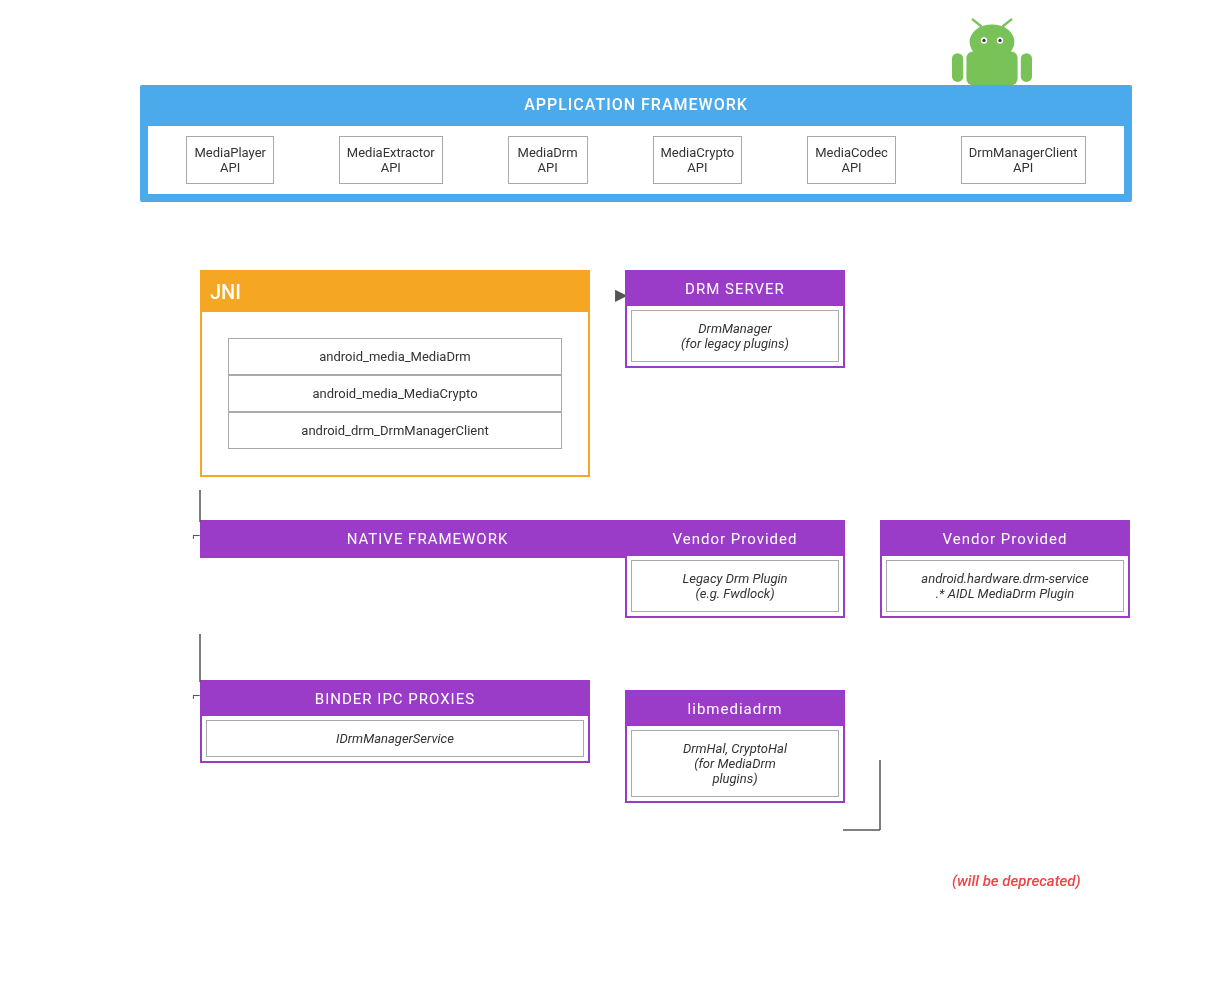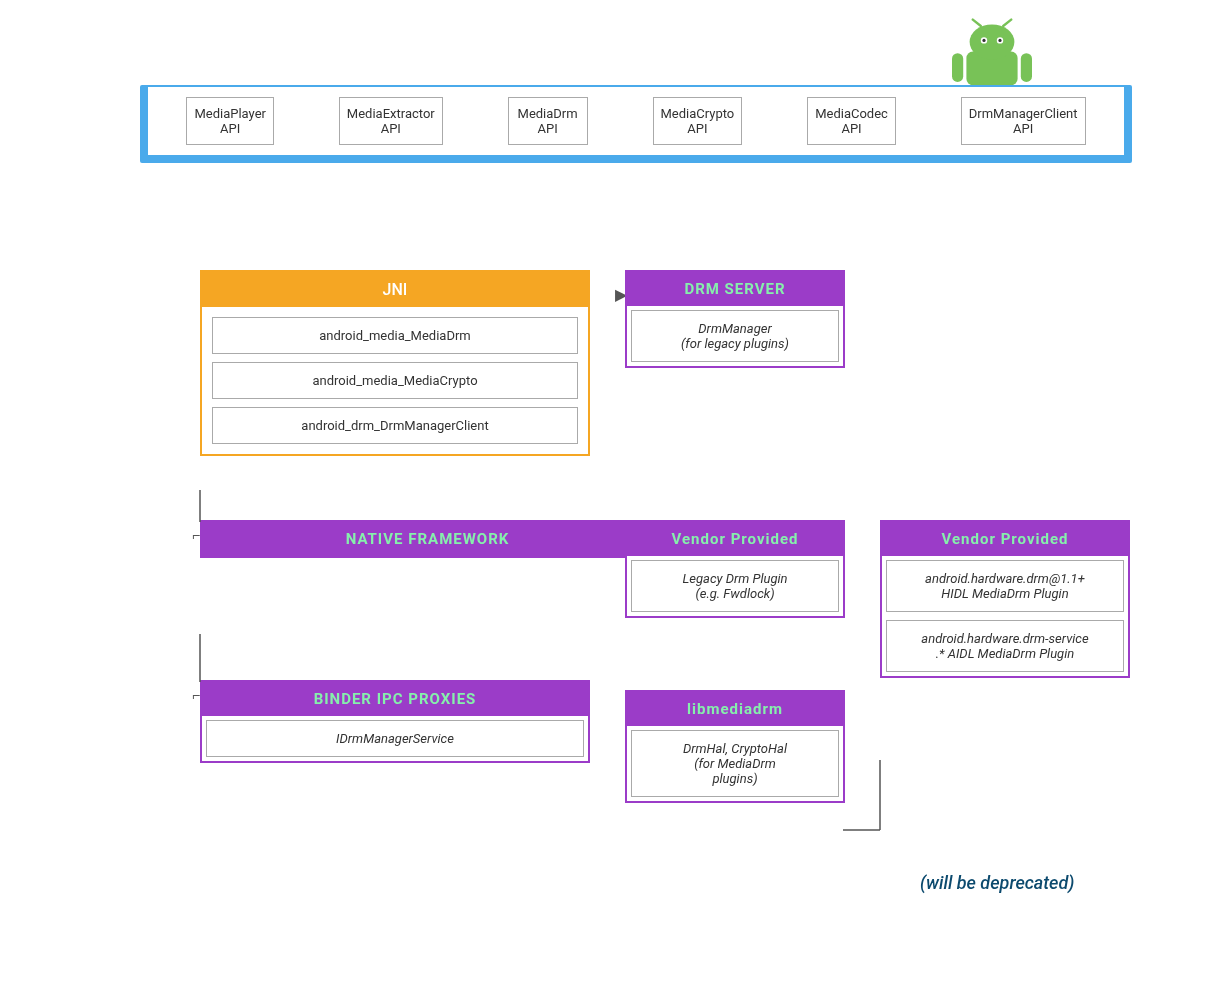--- a/index.html
+++ b/index.html
@@ -72,31 +72,31 @@
       top: 270px;
       left: 200px;
       width: 390px;
       border: 2px solid #F5A623;
       background: white;
     }
 
     .jni-title {
       background: #F5A623;
       color: white;
-      text-align: center;
-      font-size: 16px;
+      text-align: left;
+      font-size: 20px;
       font-weight: 500;
       padding: 8px;
     }
 
     .jni-items {
-      padding: 10px;
+      padding: 26px;
       display: flex;
       flex-direction: column;
-      gap: 8px;
+      gap: 0;
     }
 
     .item-box {
       border: 1px solid #aaa;
       padding: 10px;
       text-align: center;
       font-size: 13px;
       color: #333;
       background: white;
     }
@@ -106,24 +106,24 @@
       position: absolute;
       top: 520px;
       left: 200px;
       width: 455px;
       border: 2px solid #9B3CC8;
       background: white;
     }
 
     .purple-title {
       background: #9B3CC8;
-      color: #86efac;
+      color: #ffffff;
       text-align: center;
       font-size: 15px;
-      font-weight: 700;
+      font-weight: 400;
       letter-spacing: 1px;
       padding: 8px;
     }
 
     
     .binder-box {
       position: absolute;
       top: 680px;
       left: 200px;
       width: 390px;
@@ -175,24 +175,25 @@
       padding: 4px;
       display: flex;
       flex-direction: column;
       gap: 8px;
       font-style: italic;
     }
 
     
     .deprecated {
       position: absolute;
-      color: #0c4a6e;
-      font-size: 18px;
+      color: #ef4444;
+      font-size: 15px;
       font-style: italic;
       font-weight: 500;
+      margin-left: 32px;
     }
 
     
     .drm-arrow {
       position: absolute;
       top: 285px;
       left: 615px;
       color: #555;
       font-size: 16px;
     }
@@ -219,20 +220,21 @@
 
       <rect x="0" y="44" width="14" height="36" rx="7" fill="#78C257"></rect>
       <rect x="86" y="44" width="14" height="36" rx="7" fill="#78C257"></rect>
 
       <rect x="26" y="80" width="16" height="28" rx="8" fill="#78C257"></rect>
       <rect x="58" y="80" width="16" height="28" rx="8" fill="#78C257"></rect>
     </svg>
   </div>
 
   <div class="app-framework">
+    <div class="app-framework-title">APPLICATION FRAMEWORK</div>
     <div class="app-framework-apis">
       <div class="api-box">MediaPlayer<br>API</div>
       <div class="api-box">MediaExtractor<br>API</div>
       <div class="api-box">MediaDrm<br>API</div>
       <div class="api-box">MediaCrypto<br>API</div>
       <div class="api-box">MediaCodec<br>API</div>
       <div class="api-box">DrmManagerClient<br>API</div>
     </div>
   </div>
 
@@ -268,21 +270,20 @@
   <div class="vendor-left-box">
     <div class="purple-title">Vendor Provided</div>
     <div class="box-items">
       <div class="item-box">Legacy Drm Plugin<br>(e.g. Fwdlock)</div>
     </div>
   </div>
 
   <div class="vendor-right-box">
     <div class="purple-title">Vendor Provided</div>
     <div class="box-items">
-      <div class="item-box">android.hardware.drm@1.1+<br>HIDL MediaDrm Plugin</div>
       <div class="item-box">android.hardware.drm-service<br>.* AIDL MediaDrm Plugin</div>
     </div>
   </div>
 
   <div class="libmediadrm-box">
     <div class="purple-title">libmediadrm</div>
     <div class="box-items">
       <div class="item-box">DrmHal, CryptoHal<br>(for MediaDrm<br>plugins)</div>
     </div>
   </div>

